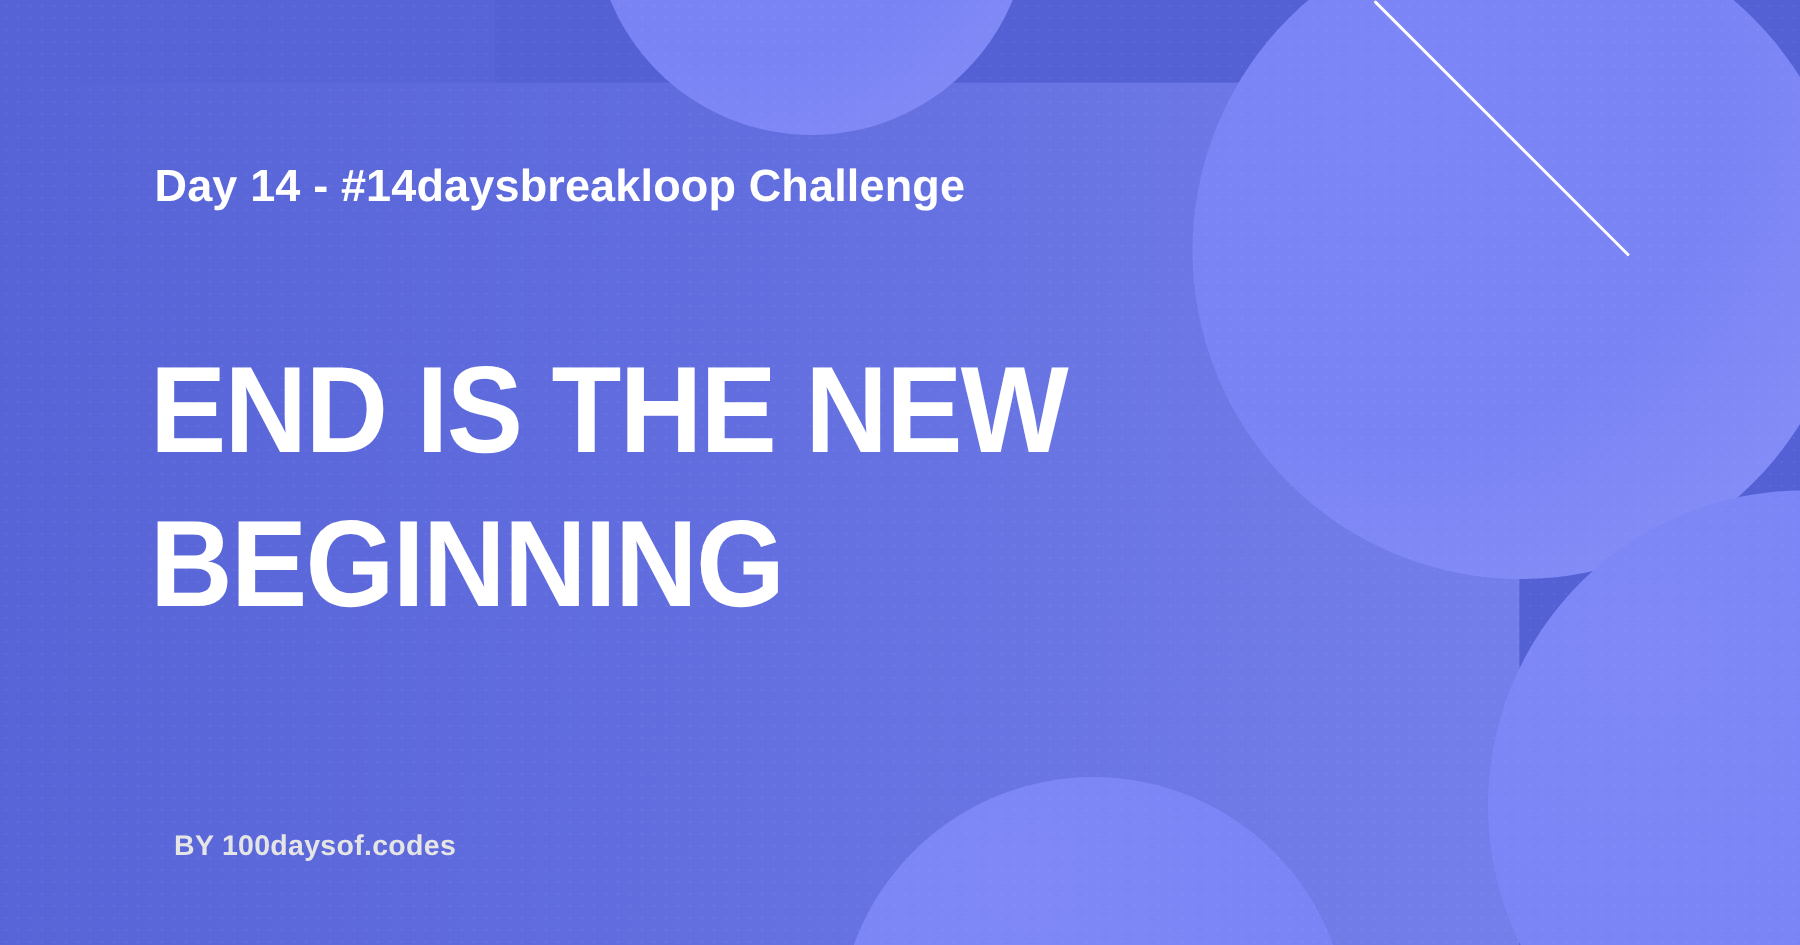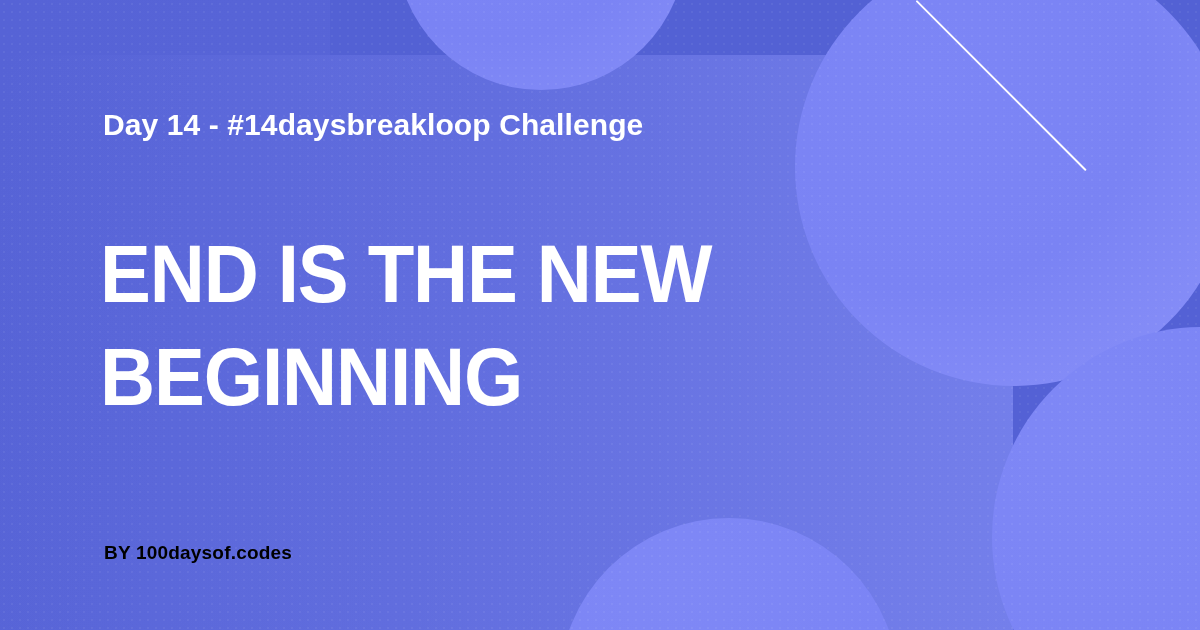--- a/index.html
+++ b/index.html
@@ -168,25 +168,25 @@
     letter-spacing: -1.2px;
     color: #ffffff;
     text-transform: uppercase;
     transform: scaleX(.93);
     transform-origin: left top;
   }
   .byline {
     position: absolute;
     left: 100px;
     top: 538px;
-    margin: 4px;
+    margin: 16px;
     font-size: 19px;
     font-weight: 700;
     letter-spacing: .2px;
-    color: #000000;
+    color: #e5e5e5;
     white-space: nowrap;
   }
 </style>
 </head>
 <body>
 
 <div id="poster">
 
   <div class="bg-layer">
     <div class="bg-sheen"></div>

